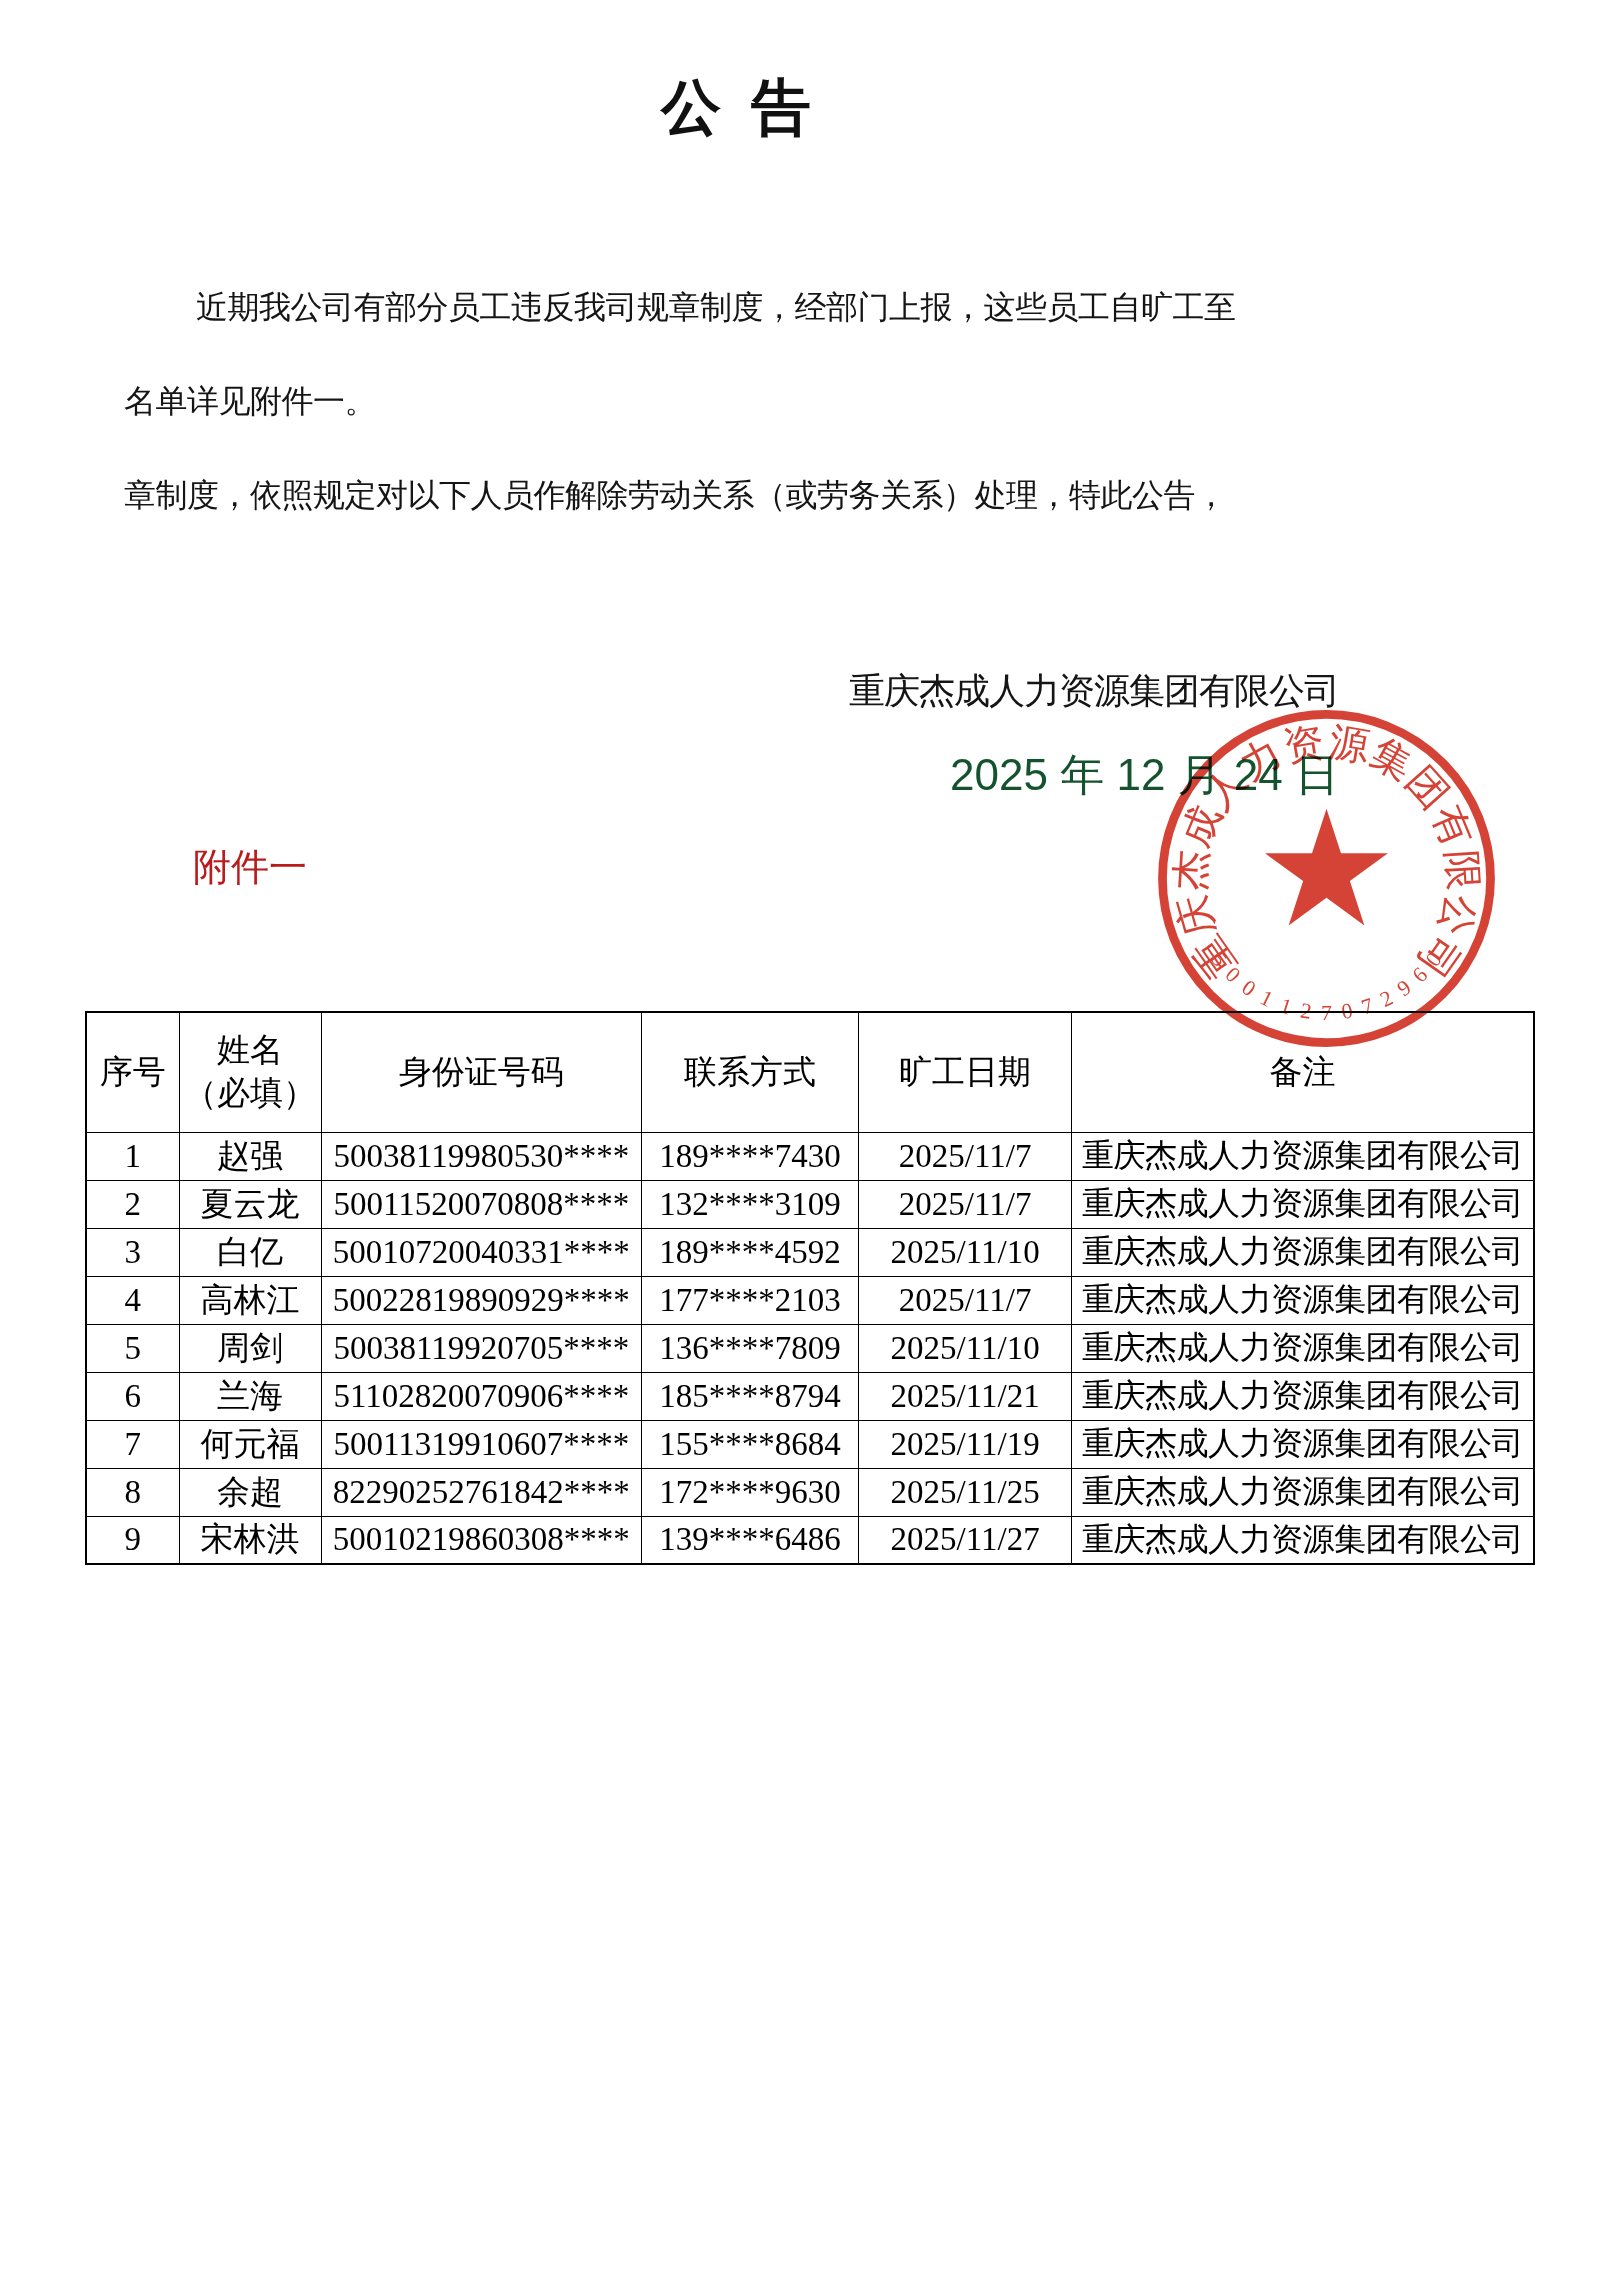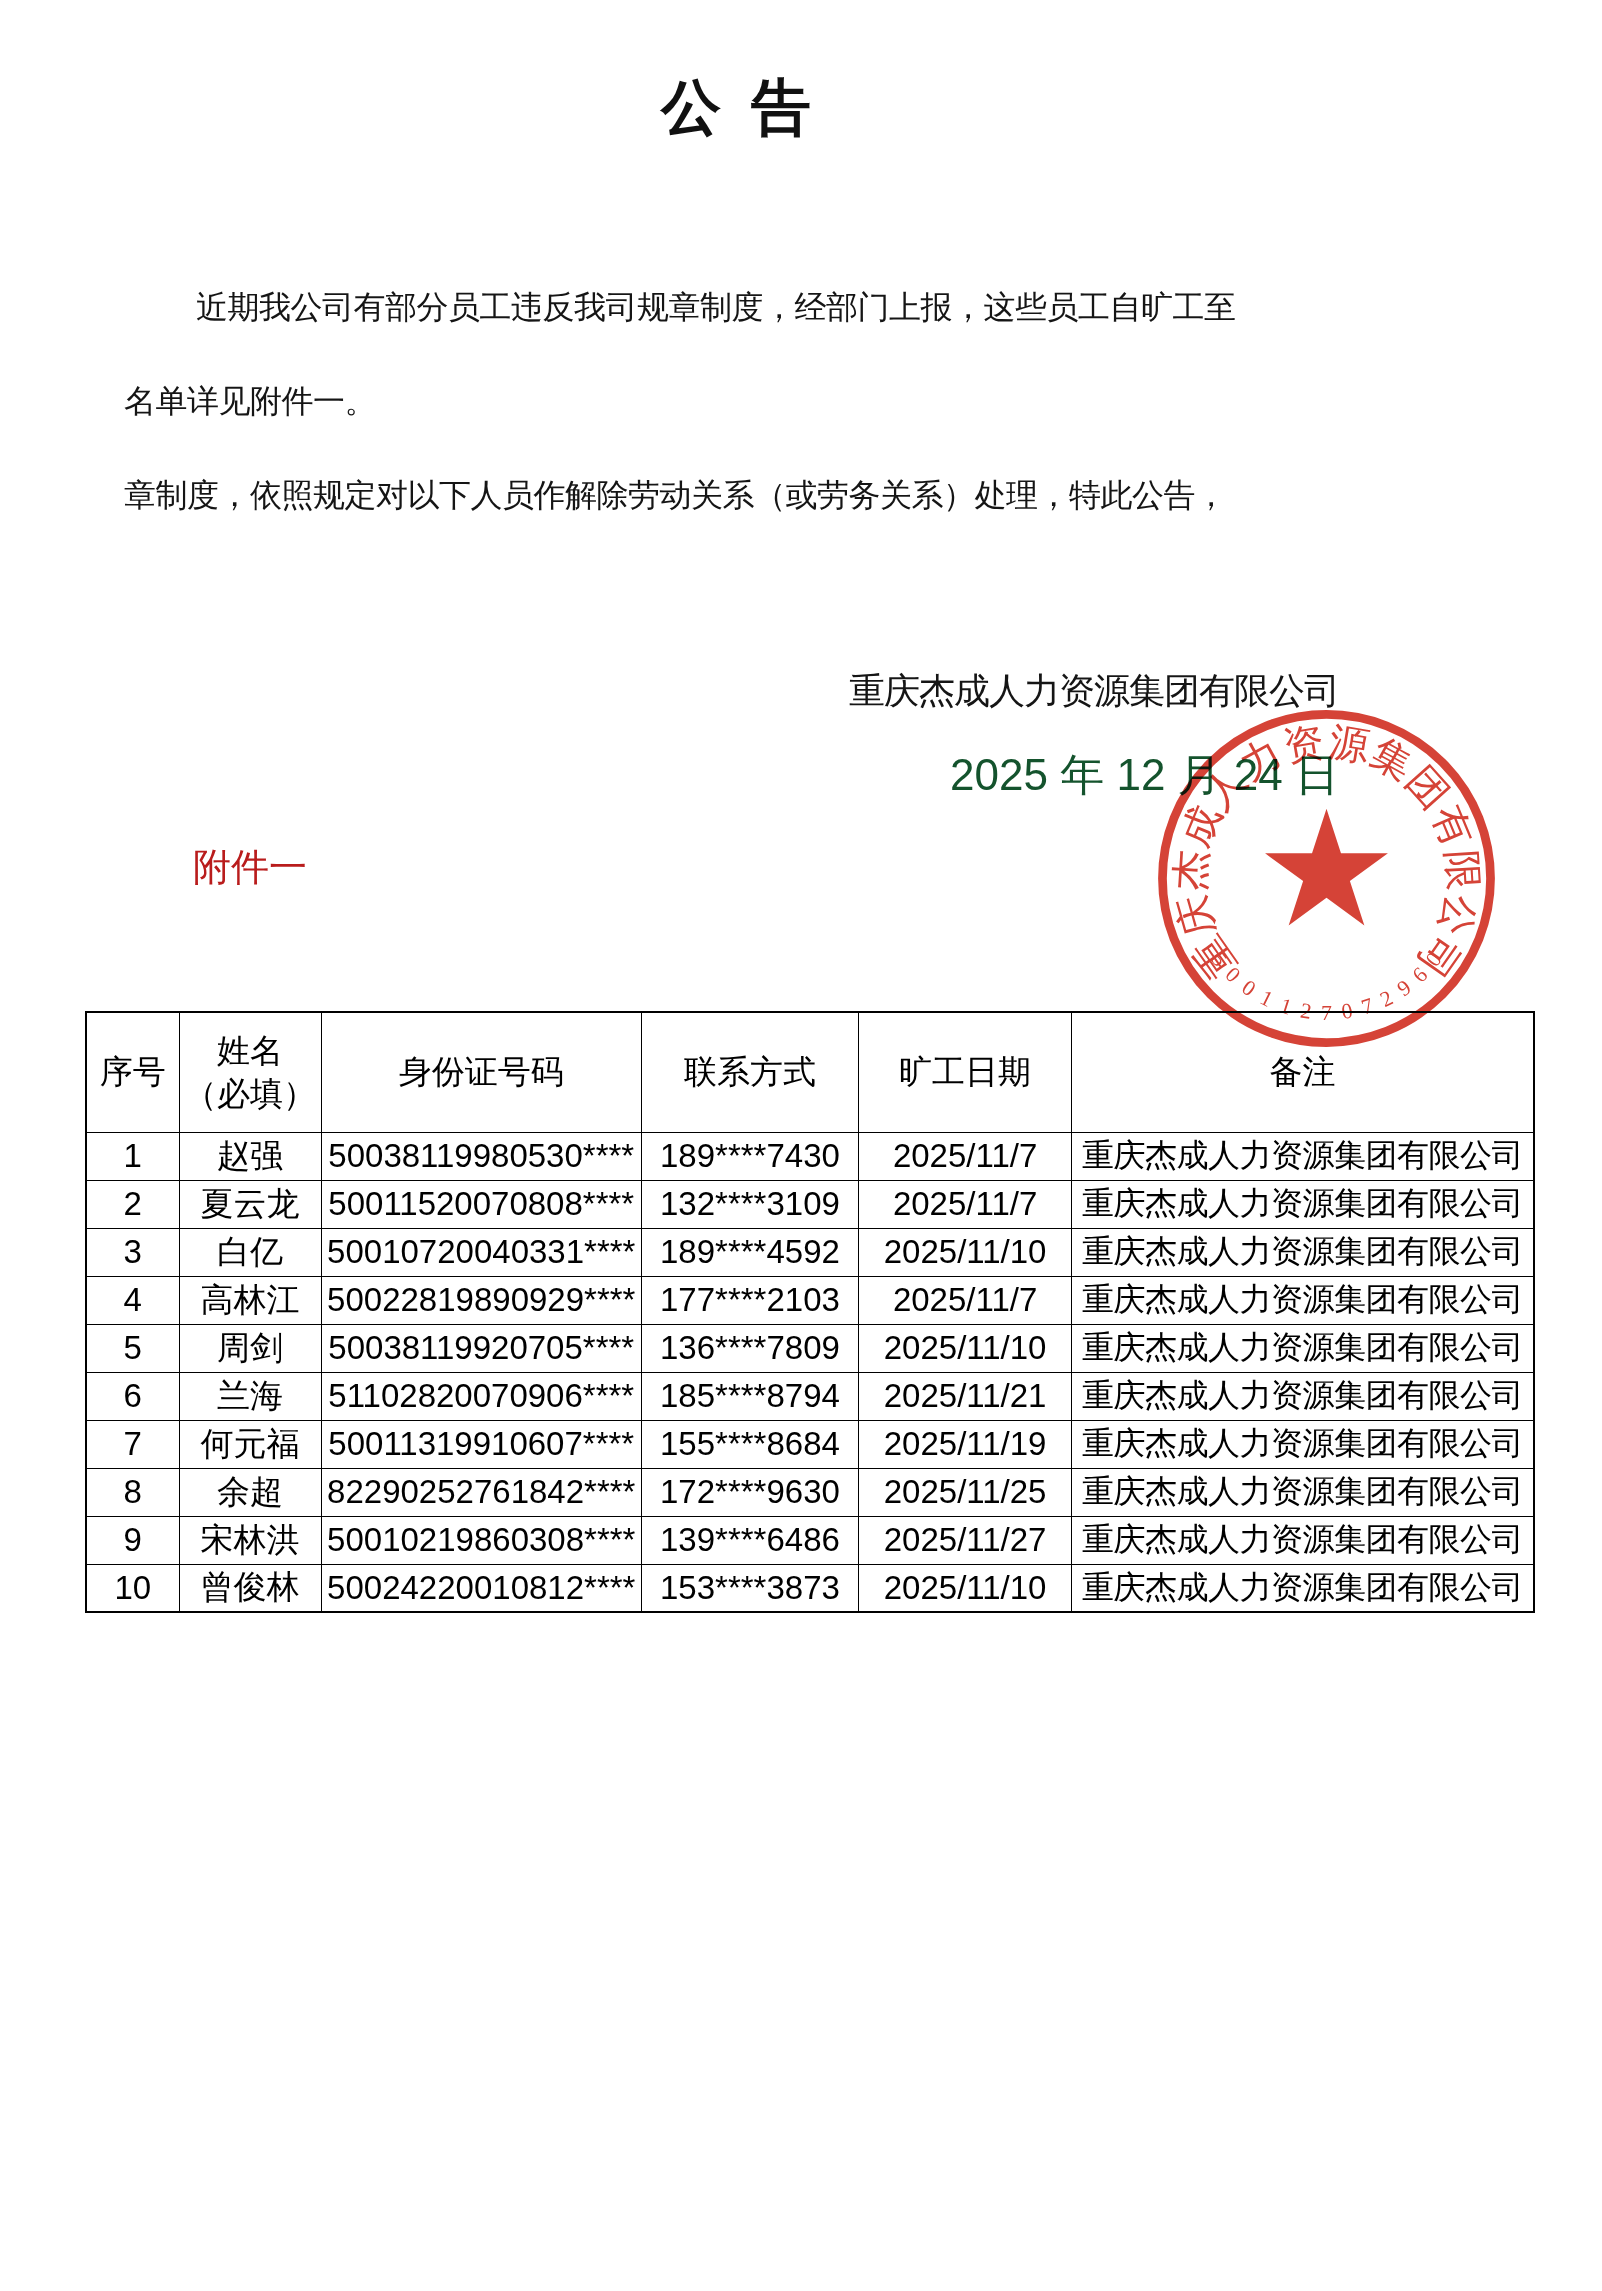--- a/index.html
+++ b/index.html
@@ -48,21 +48,21 @@
   .attachment-label {
     position:absolute; top:845px; left:193px;
     font-size:38px; line-height:45px;
     color:#b91c1c; white-space:nowrap;
   }
 
   table.roster {
     position:absolute; left:85px; top:1011px;
     border-collapse:collapse; table-layout:fixed;
     width:1450px;
-    font-family:Liberation Sans, sans-serif;
+    font-family:Liberation Serif, serif;
     font-size:33px; color:#000;
     border:2.9px solid #000;
   }
   table.roster th, table.roster td {
     border:1.9px solid #000;
     text-align:center; vertical-align:middle;
     padding:0; font-weight:normal;
     white-space:nowrap; overflow:hidden;
   }
   table.roster thead tr { height:120px; }
@@ -182,28 +182,20 @@
         <td>172****9630</td>
         <td>2025/11/25</td>
         <td class="remark-cell">重庆杰成人力资源集团有限公司</td>
       </tr>
       <tr>
         <td>9</td>
         <td>宋林洪</td>
         <td>50010219860308****</td>
         <td>139****6486</td>
         <td>2025/11/27</td>
-        <td class="remark-cell">重庆杰成人力资源集团有限公司</td>
-      </tr>
-      <tr>
-        <td>10</td>
-        <td>曾俊林</td>
-        <td>50024220010812****</td>
-        <td>153****3873</td>
-        <td>2025/11/10</td>
         <td class="remark-cell">重庆杰成人力资源集团有限公司</td>
       </tr>
     </tbody>
   </table>
 
   <svg class="seal" viewBox="0 0 200 200" xmlns="http://www.w3.org/2000/svg">
     <circle class="seal-ring" cx="100" cy="100" r="94" fill="none" stroke="#d23427" stroke-width="5"></circle>
     <polygon class="seal-star" fill="#d23427" points="100,60 108.3,85.6 135.2,85.6 113.4,101.4 121.7,126.9 100,111.1 78.3,126.9 86.6,101.4 64.8,85.6 91.7,85.6"></polygon>
     <g class="seal-text-group">
         <text transform="translate(36.11 144.74) rotate(-125.00)" font-size="23" fill="#d23427" text-anchor="middle" dominant-baseline="central" font-family="&quot;Liberation Serif&quot;,&quot;DejaVu Serif&quot;,serif">重</text>

